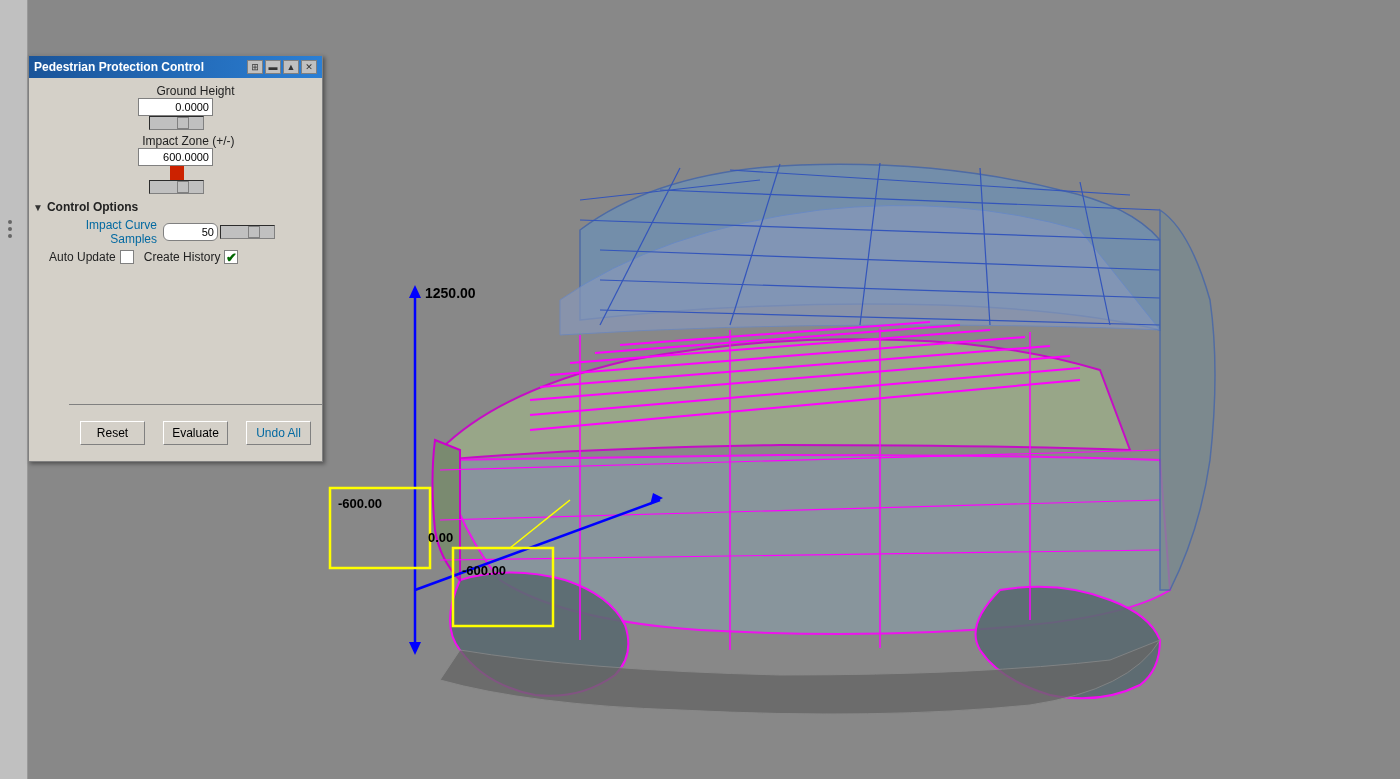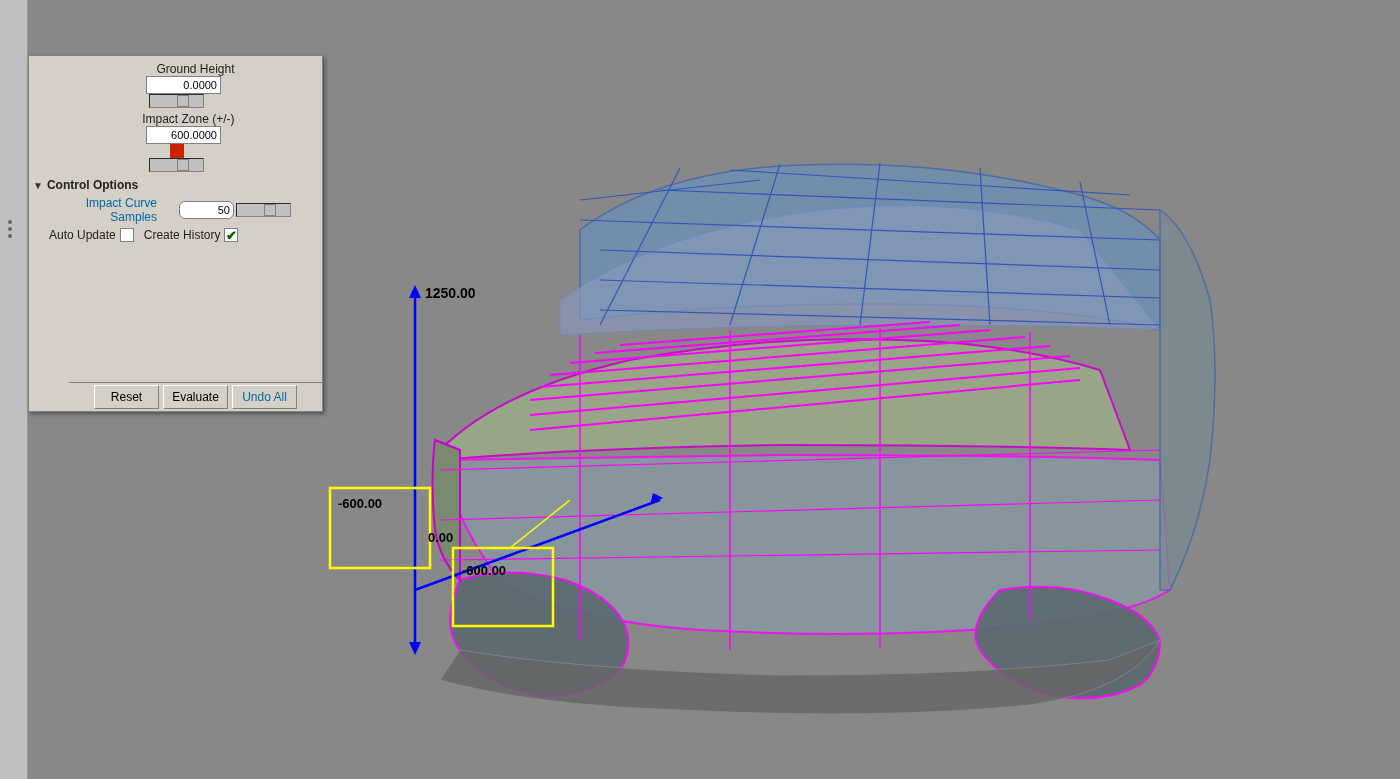--- a/index.html
+++ b/index.html
@@ -108,21 +108,20 @@
     }
 
     .field-input {
       width: 75px;
       height: 18px;
       border: 1px solid #808080;
       background: white;
       padding: 1px 3px;
       font-size: 11px;
       text-align: right;
-      margin-left: 16px;
     }
 
     .field-slider {
       width: 55px;
       height: 14px;
       margin-left: 2px;
       background: #c0c0c0;
       border: 1px inset #808080;
       position: relative;
       display: inline-flex;
@@ -208,23 +207,23 @@
     }
 
     
     .spacer-area {
       height: 130px;
     }
 
     
     .dialog-bottom {
       border-top: 1px solid #808080;
-      padding: 2px 8px;
-      display: flex;
-      gap: 4px;
+      padding: 16px 8px;
+      display: flex;
+      gap: 18px;
       justify-content: center;
       background: #d4d0c8;
       margin-left: 40px;
     }
 
     .btn {
       min-width: 65px;
       height: 24px;
       background: #d4d0c8;
       border: 1px solid #808080;
@@ -339,20 +338,29 @@
   <div class="left-strip">
     <div style="position:absolute; top:220px; left:8px; display:flex; flex-direction:column; gap:3px;">
       <div style="width:4px; height:4px; background:#666; border-radius:50%;"></div>
       <div style="width:4px; height:4px; background:#666; border-radius:50%;"></div>
       <div style="width:4px; height:4px; background:#666; border-radius:50%;"></div>
     </div>
   </div>
 
   <div class="dialog-panel">
 
+    <div class="dialog-titlebar">
+      <span class="dialog-title-text">Pedestrian Protection Control</span>
+      <div class="title-buttons">
+        <div class="title-btn" title="Restore">⊞</div>
+        <div class="title-btn" title="Maximize">▬</div>
+        <div class="title-btn" title="Minimize">▲</div>
+        <div class="title-btn" title="Close">✕</div>
+      </div>
+    </div>
 
     <div class="dialog-body">
 
       <div class="field-row">
         <div class="field-label">Ground Height</div>
         <input class="field-input" type="text" value="0.0000" style="">
         <div class="field-slider">
           <div class="slider-thumb"></div>
         </div>
       </div>

